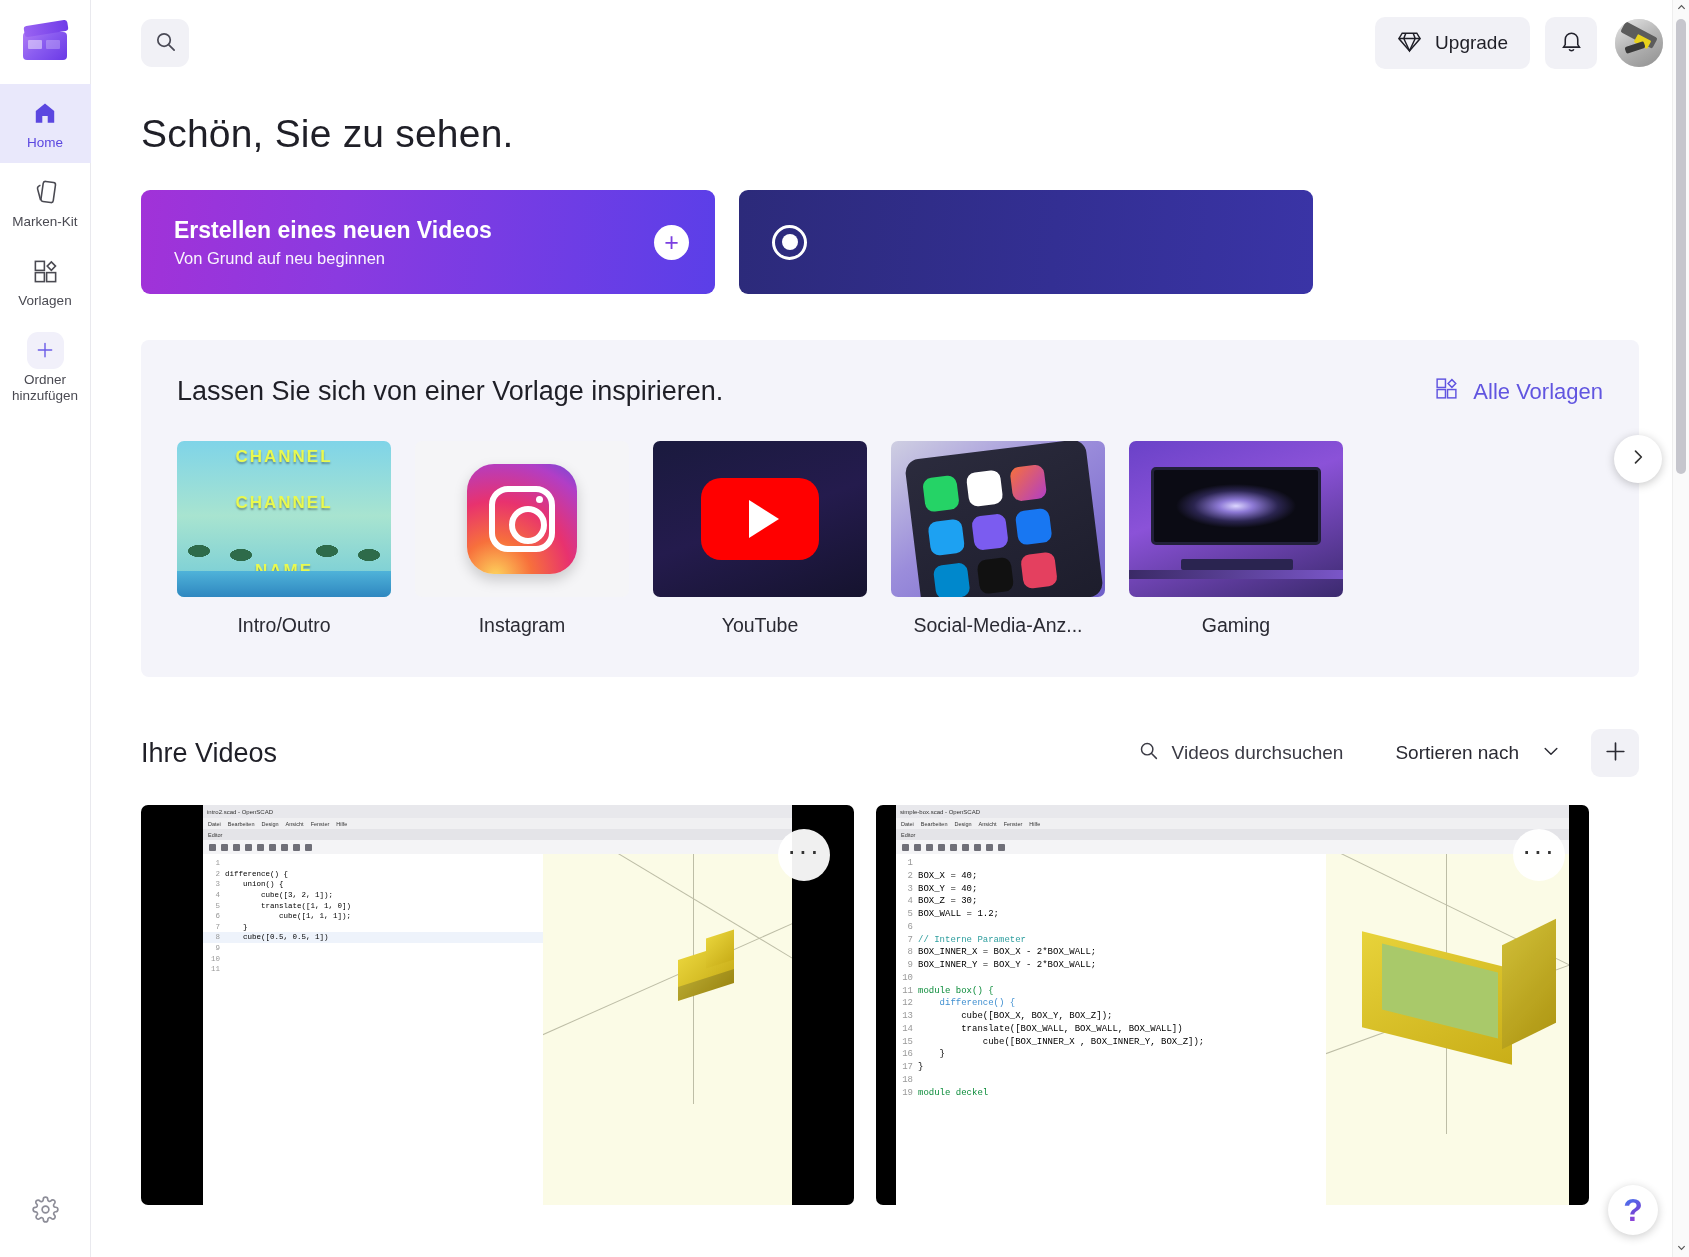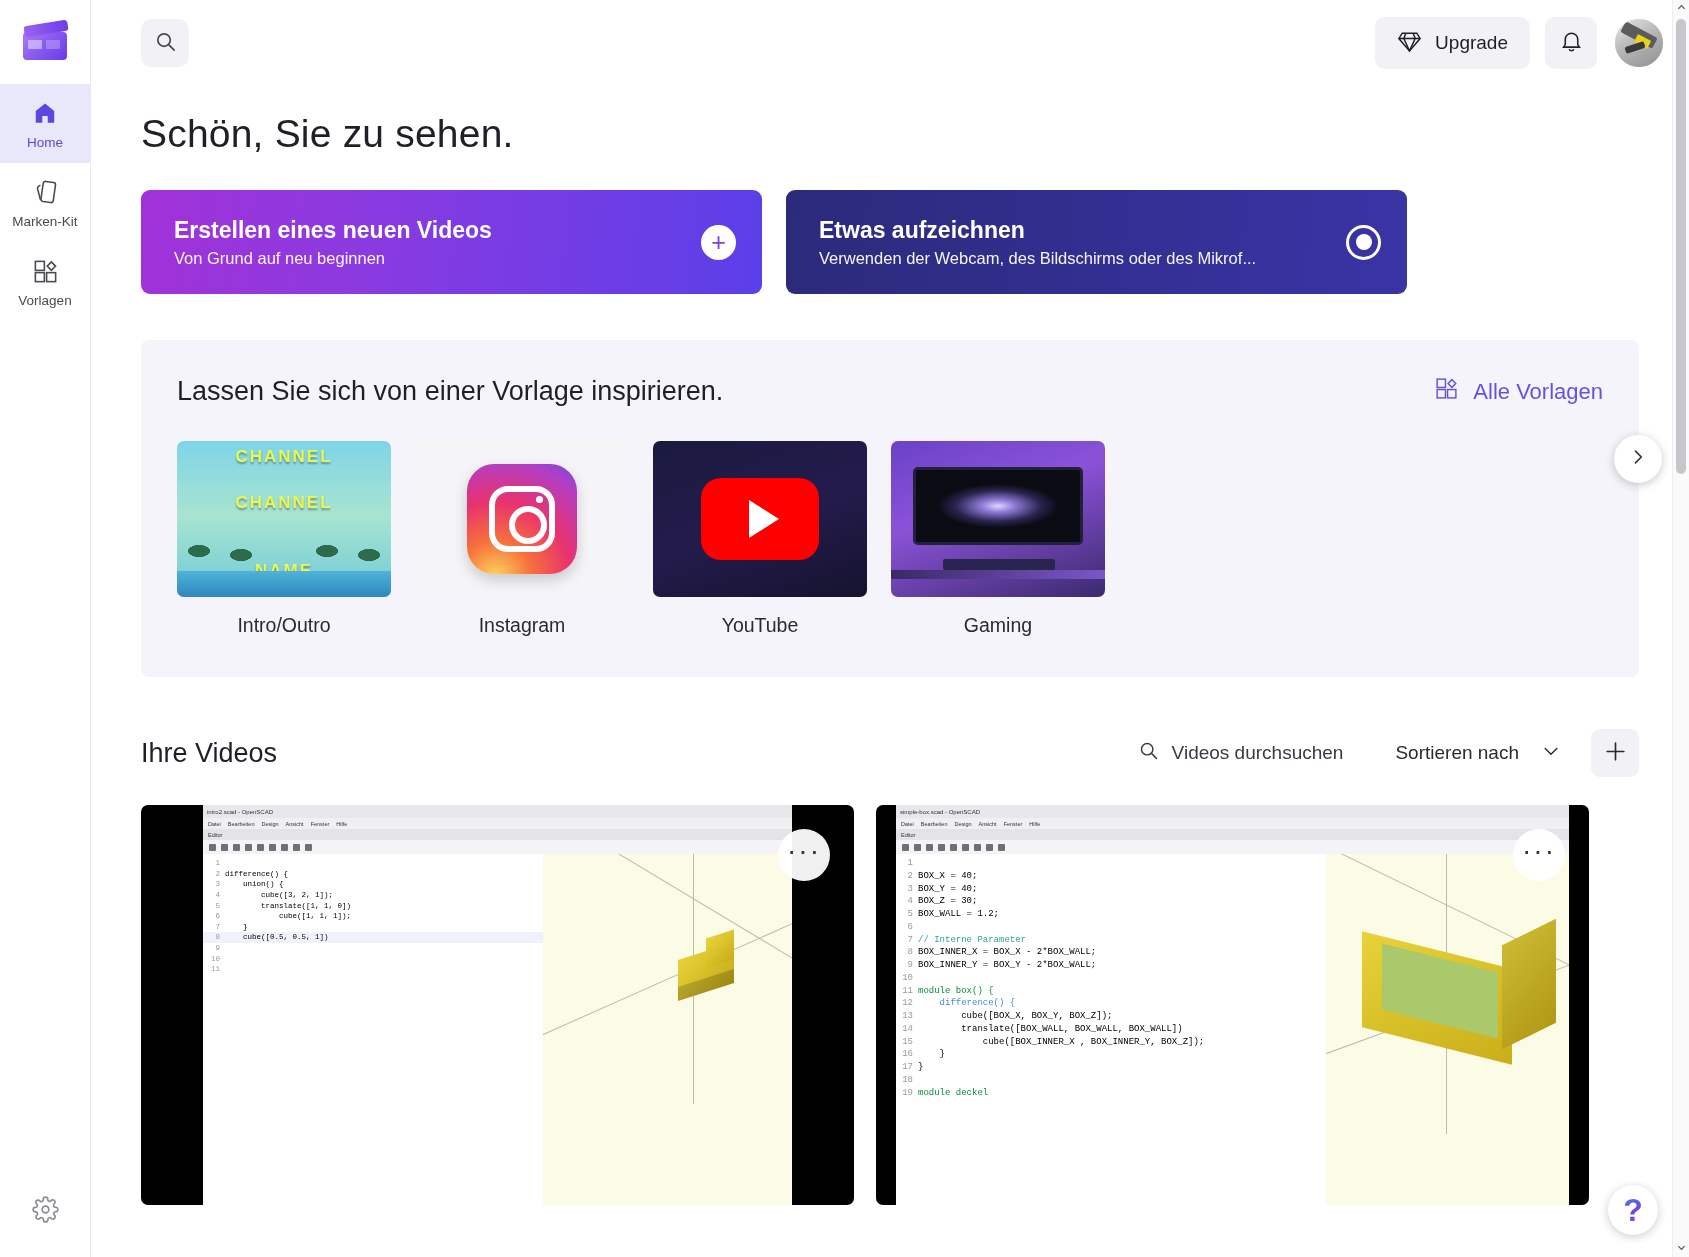--- a/index.html
+++ b/index.html
@@ -108,21 +108,21 @@
   }
 
   .scrollarea { flex: 1; min-height: 0; overflow: hidden; position: relative; padding: 0 26px 0 0; }
   .inner { padding-left: 50px; padding-right: 24px; }
 
   .page-title { font-size: 39px; color: #1f1f27; font-weight: 400; margin: 26px 0 34px; letter-spacing: .2px; }
 
   
   .action-row { display: flex; gap: 24px; }
   .act-card {
-    width: 621px; height: 104px; border-radius: 9px; padding: 0 26px 0 33px;
+    width: 574px; height: 104px; border-radius: 9px; padding: 0 26px 0 33px;
     display: flex; align-items: center; cursor: pointer; color: #fff;
   }
   .act-card.create { background: linear-gradient(95deg,#a132d8 0%,#8b3ae0 35%,#5b3fe8 100%); }
   .act-card.record { background: linear-gradient(95deg,#2c2a7a 0%,#332f93 55%,#3a34a6 100%); }
   .act-txt { flex: 1; min-width: 0; }
   .act-title { font-size: 23px; font-weight: bold; margin-bottom: 5px; }
   .act-sub { font-size: 16.5px; opacity: .95; white-space: nowrap; overflow: hidden; text-overflow: ellipsis; }
   .act-plus {
     width: 35px; height: 35px; border-radius: 50%; background: #fff; color: #7b3fe0;
     display: flex; align-items: center; justify-content: center; font-size: 25px; line-height: 1; flex: 0 0 35px;
@@ -292,20 +292,30 @@
           <svg width="27" height="27" viewBox="0 0 24 24" fill="none" stroke="#4a4a52" stroke-width="1.4">
             <rect x="3" y="3" width="8" height="8"></rect>
               <rect x="3" y="13" width="8" height="8"></rect>
               <rect x="13" y="13" width="8" height="8"></rect>
             <path d="M13.5 7.2 17.2 3.5 20.9 7.2 17.2 10.9z"></path>
           </svg>
         </div>
         <div class="lbl">Vorlagen</div>
       </div>
 
+      <div class="sb-item">
+        <div class="ico">
+          <div class="sb-addbox">
+            <svg width="20" height="20" viewBox="0 0 24 24">
+                <path d="M12 4v16M4 12h16" stroke="#6b5ce7" stroke-width="1.7" stroke-linecap="round"></path>
+              </svg>
+          </div>
+        </div>
+        <div class="lbl">Ordner hinzufügen</div>
+      </div>
 
       <div class="sb-spacer"></div>
 
       <div class="sb-gear">
         <span>
           <svg width="27" height="27" viewBox="0 0 24 24" fill="none" stroke="#8d8d98" stroke-width="1.5">
             <circle cx="12" cy="12" r="3"></circle>
             <path d="M19.4 15a1.6 1.6 0 0 0 .3 1.8l.1.1a2 2 0 1 1-2.8 2.8l-.1-.1a1.6 1.6 0 0 0-1.8-.3 1.6 1.6 0 0 0-1 1.5V21a2 2 0 1 1-4 0v-.1a1.6 1.6 0 0 0-1-1.5 1.6 1.6 0 0 0-1.8.3l-.1.1a2 2 0 1 1-2.8-2.8l.1-.1a1.6 1.6 0 0 0 .3-1.8 1.6 1.6 0 0 0-1.5-1H3a2 2 0 1 1 0-4h.1a1.6 1.6 0 0 0 1.5-1 1.6 1.6 0 0 0-.3-1.8l-.1-.1a2 2 0 1 1 2.8-2.8l.1.1a1.6 1.6 0 0 0 1.8.3H9a1.6 1.6 0 0 0 1-1.5V3a2 2 0 1 1 4 0v.1a1.6 1.6 0 0 0 1 1.5 1.6 1.6 0 0 0 1.8-.3l.1-.1a2 2 0 1 1 2.8 2.8l-.1.1a1.6 1.6 0 0 0-.3 1.8V9a1.6 1.6 0 0 0 1.5 1H21a2 2 0 1 1 0 4h-.1a1.6 1.6 0 0 0-1.5 1z"></path>
           </svg>
         </span>
@@ -360,24 +370,20 @@
           <div class="action-row">
             <div class="act-card create">
               <div class="act-txt">
                 <div class="act-title">Erstellen eines neuen Videos</div>
                 <div class="act-sub">Von Grund auf neu beginnen</div>
               </div>
               <div class="act-plus">+</div>
             </div>
 
             <div class="act-card record">
-              <div class="act-txt">
-                <div class="act-title">Etwas aufzeichnen</div>
-                <div class="act-sub">Verwenden der Webcam, des Bildschirms oder des Mikrof...</div>
-              </div>
               <div class="act-rec">
                   <i></i>
                 </div>
             </div>
           </div>
 
           <div class="tpl-panel">
             <div class="tpl-head">
               <h2>Lassen Sie sich von einer Vorlage inspirieren.</h2>
               <div class="sp"></div>
@@ -418,20 +424,37 @@
 
               <div class="tpl-card">
                 <div class="tpl-thumb th-yt">
                   <div class="box">
                       <div class="tri"></div>
                     </div>
                 </div>
                 <div class="tpl-label">YouTube</div>
               </div>
 
+              <div class="tpl-card">
+                <div class="tpl-thumb th-sm">
+                  <div class="tab"></div>
+                  <div class="grid">
+                    <div class="ic" style="background:#25d366"></div>
+                    <div class="ic" style="background:#fff"></div>
+                    <div class="ic" style="background:linear-gradient(135deg,#f7703c,#b13ec6)"></div>
+                    <div class="ic" style="background:#1da1f2"></div>
+                    <div class="ic" style="background:#7b5cf0"></div>
+                    <div class="ic" style="background:#1877f2"></div>
+                    <div class="ic" style="background:#0088cc"></div>
+                    <div class="ic" style="background:#111"></div>
+                    <div class="ic" style="background:#e4405f"></div>
+                  </div>
+                </div>
+                <div class="tpl-label">Social-Media-Anz...</div>
+              </div>
 
               <div class="tpl-card">
                 <div class="tpl-thumb th-gm">
                   <div class="mon">
                       <div class="gal"></div>
                     </div>
                     <div class="desk"></div>
                     <div class="kbd"></div>
                 </div>
                 <div class="tpl-label">Gaming</div>

